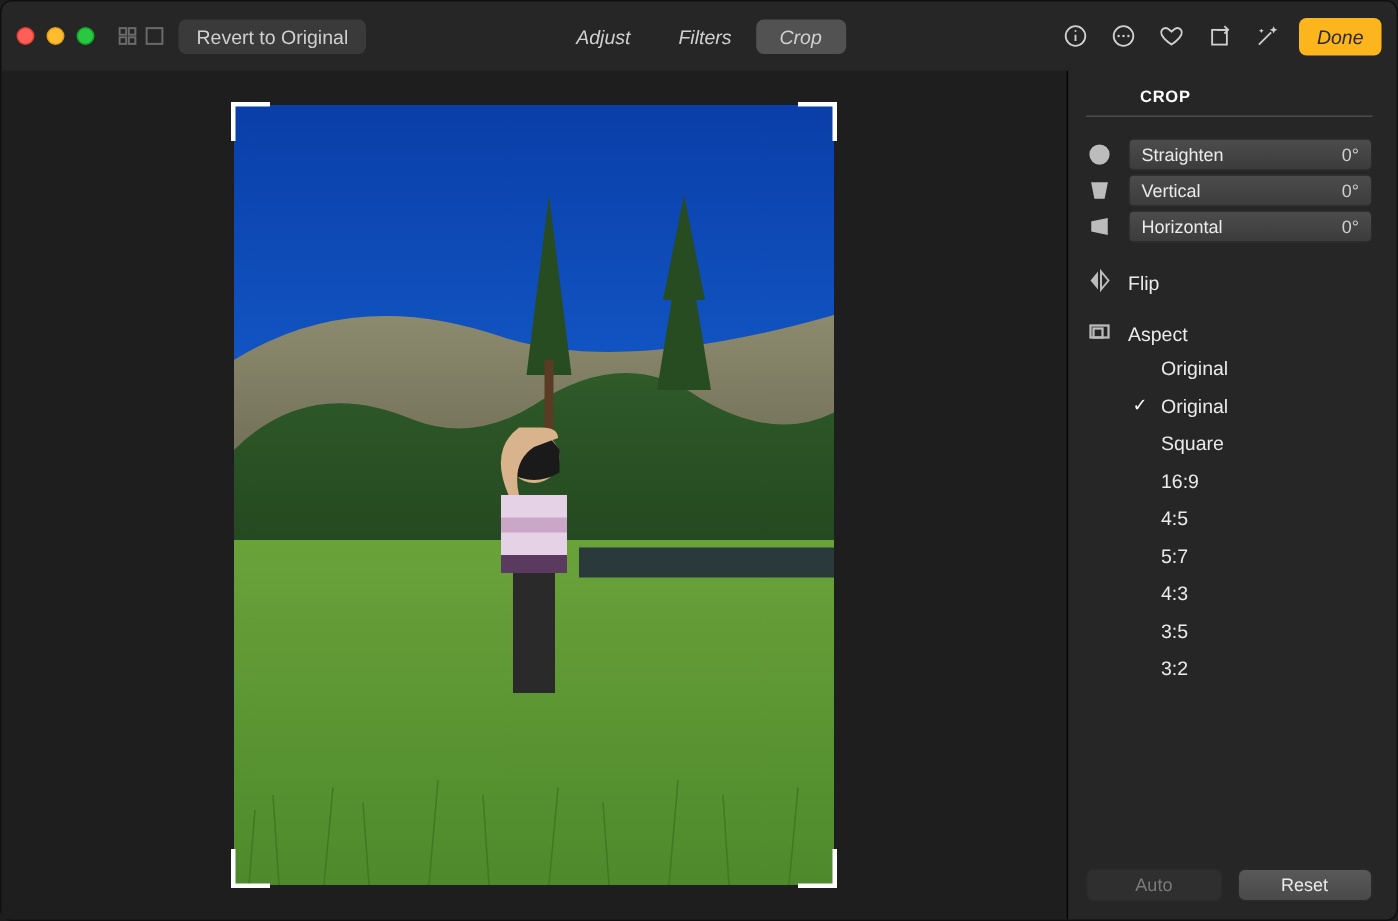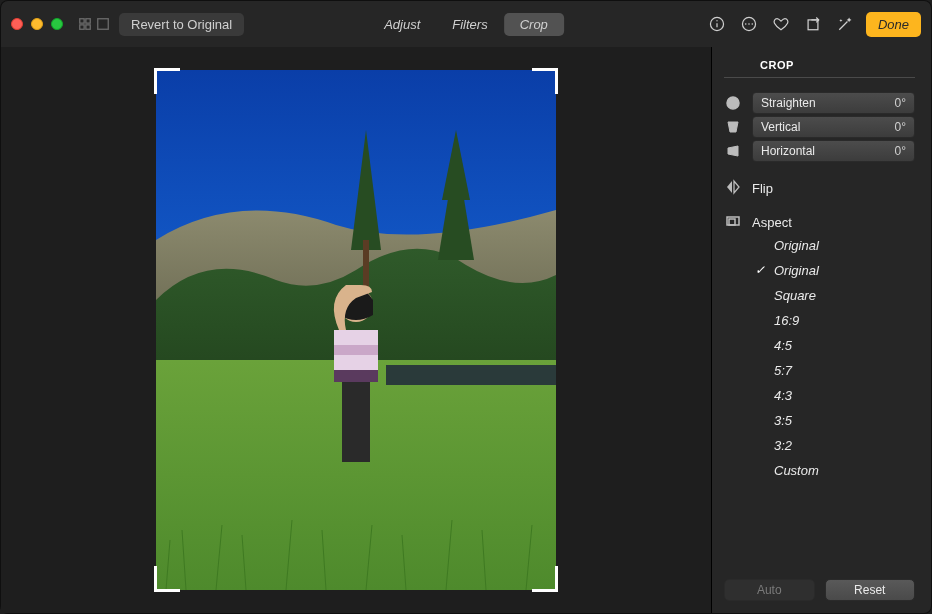--- a/index.html
+++ b/index.html
@@ -49,21 +49,21 @@
   .sb-row .ico { width: 18px; height: 18px; display:flex; align-items:center; justify-content:center; color:#bcbcbc; }
   .sb-row .ico svg { width:16px; height:16px; stroke:#bcbcbc; fill:#bcbcbc; }
   .dial-btn { flex: 1; height: 22px; background: linear-gradient(#4c4c4c,#3c3c3c); border: 1px solid #2a2a2a; border-radius: 4px; display: flex; align-items: center; justify-content: space-between; padding: 0 8px; font-size: 12px; color: #eaeaea; cursor: default; }
   .dial-btn .val { color: #d0d0d0; }
 
   .sb-action { display: flex; align-items: flex-end; gap: 10px; margin-top: 16px; font-size: 13px; color: #eaeaea; cursor: default; }
   .sb-action .ico { width: 18px; height: 18px; display:flex; align-items:center; justify-content:center; }
   .sb-action .ico svg { width:16px; height:16px; }
 
   .aspect-list { margin: 8px 0 0 30px; display: flex; flex-direction: column; gap: 10px; }
-  .aspect-item { display: flex; align-items: flex-start; gap: 8px; font-size: 13px; color: #eaeaea; cursor: default; font-style: italic; }
+  .aspect-item { display: flex; align-items: flex-start; gap: 8px; font-size: 13px; color: #eaeaea; cursor: default; }
   .aspect-item .check { width: 12px; text-align:center; color:#fff; font-size:12px; }
 
   .sb-footer { margin-top: auto; display: flex; gap: 10px; }
   .sb-footer button { flex: 1; height: 22px; font-size: 12px; border-radius: 5px; border: 1px solid #2a2a2a; cursor: default; }
   .auto-btn { background: #2f2f2f; color: #7a7a7a; }
   .reset-btn { background: linear-gradient(#595959,#4a4a4a); color: #eaeaea; }
 </style>
 </head>
 <body>
 
@@ -300,24 +300,20 @@
             <span>4:3</span>
           </div>
         <div class="aspect-item">
             <span class="check"></span>
             <span>3:5</span>
           </div>
         <div class="aspect-item">
             <span class="check"></span>
             <span>3:2</span>
           </div>
-        <div class="aspect-item">
-            <span class="check"></span>
-            <span>Custom</span>
-          </div>
       </div>
 
       <div class="sb-footer">
         <button class="auto-btn">Auto</button>
         <button class="reset-btn">Reset</button>
       </div>
     </div>
 
   </div>
 </div>

